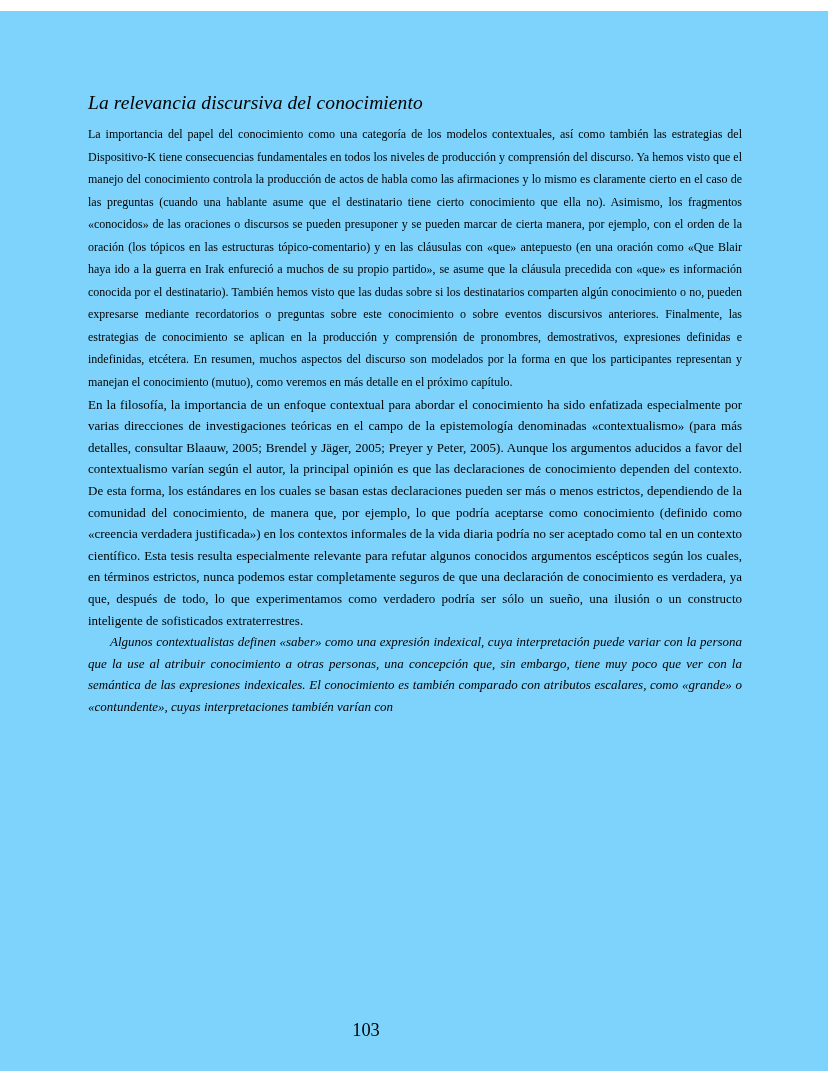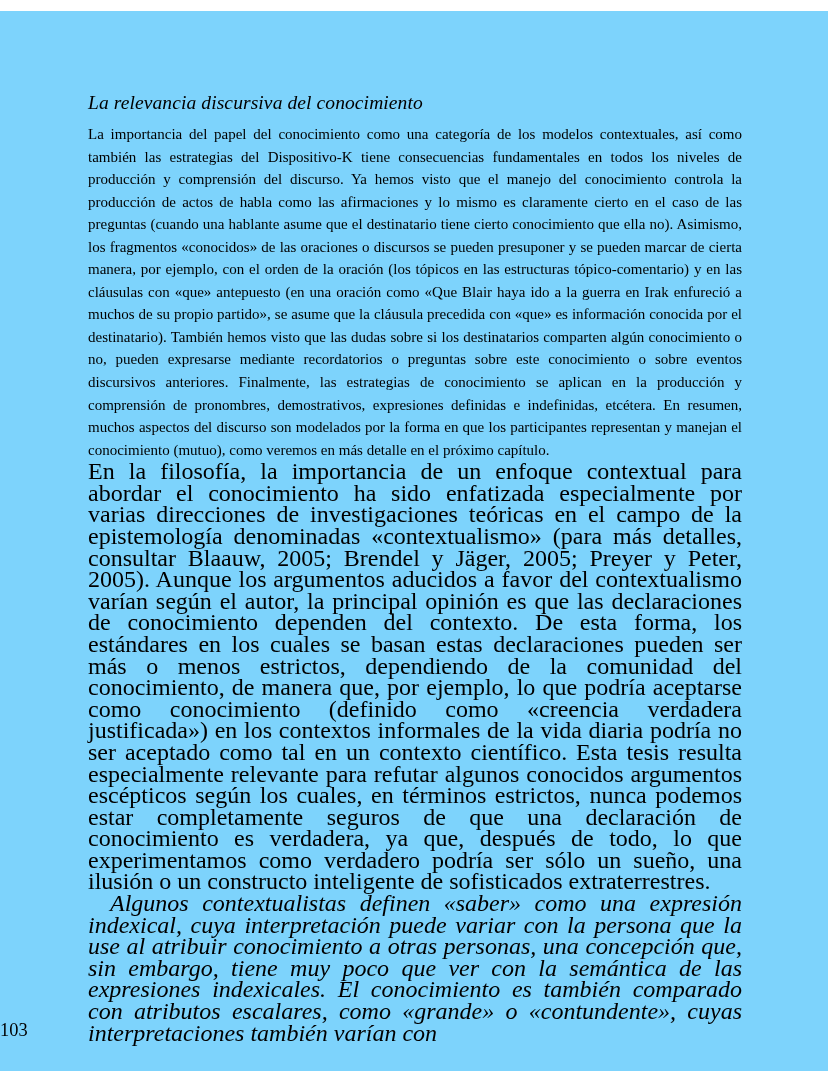--- a/index.html
+++ b/index.html
@@ -50,42 +50,42 @@
   .section-heading.second {
     margin-top: 28px;
     margin-bottom: 9px;
   }
 
   p.body-par {
     margin: 0;
     padding: 0;
     text-align: justify;
     text-justify: inter-word;
-    font-size: 15px;
+    font-size: 12px;
     line-height: 22.55px;
     hyphens: none;
     -webkit-hyphens: none;
   }
 
   p.body-par.tight {
-    font-size: 24px;
+    font-size: 13px;
     line-height: 21.6px;
   }
 
   p.body-par.indented {
     text-indent: 22px;
     font-style: italic;
   }
 
   .page-number {
     position: absolute;
     left: 0;
     top: 1008px;
     width: 732px;
-    text-align: left;
+    text-align: center;
     font-size: 18.4px;
     line-height: 22px;
     font-style: normal;
   }
 </style>
 </head>
 <body>
 
 <div class="page">
 

